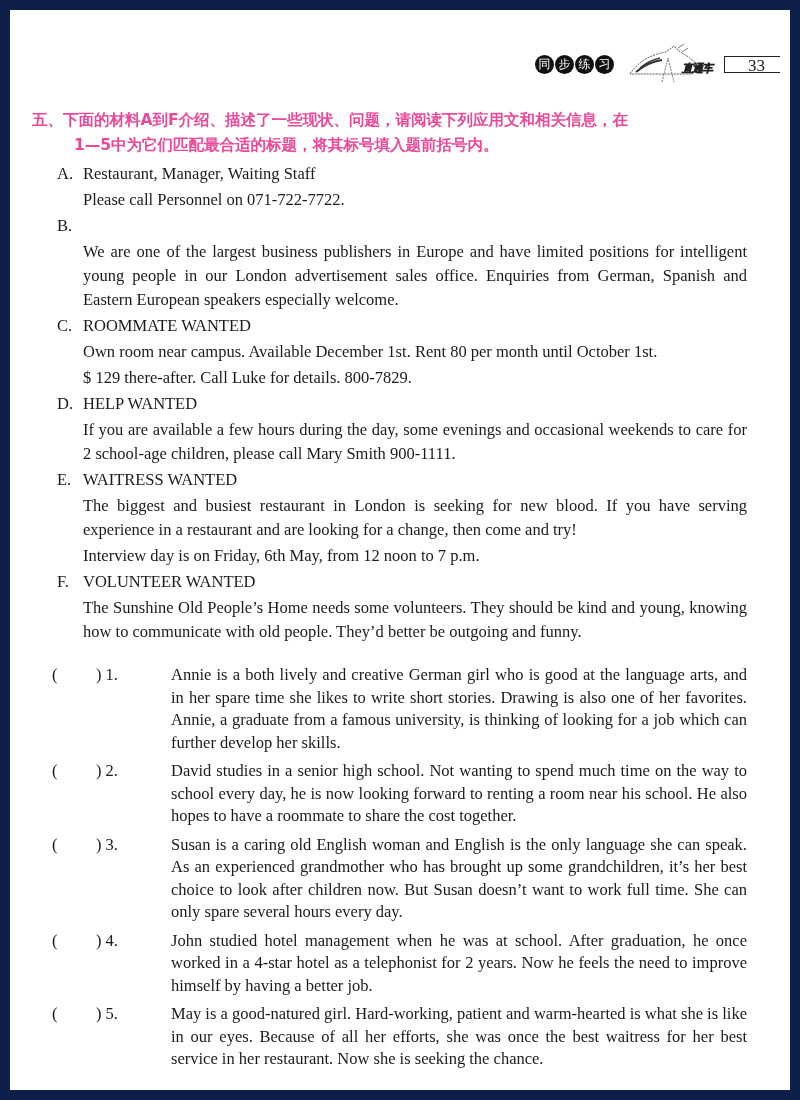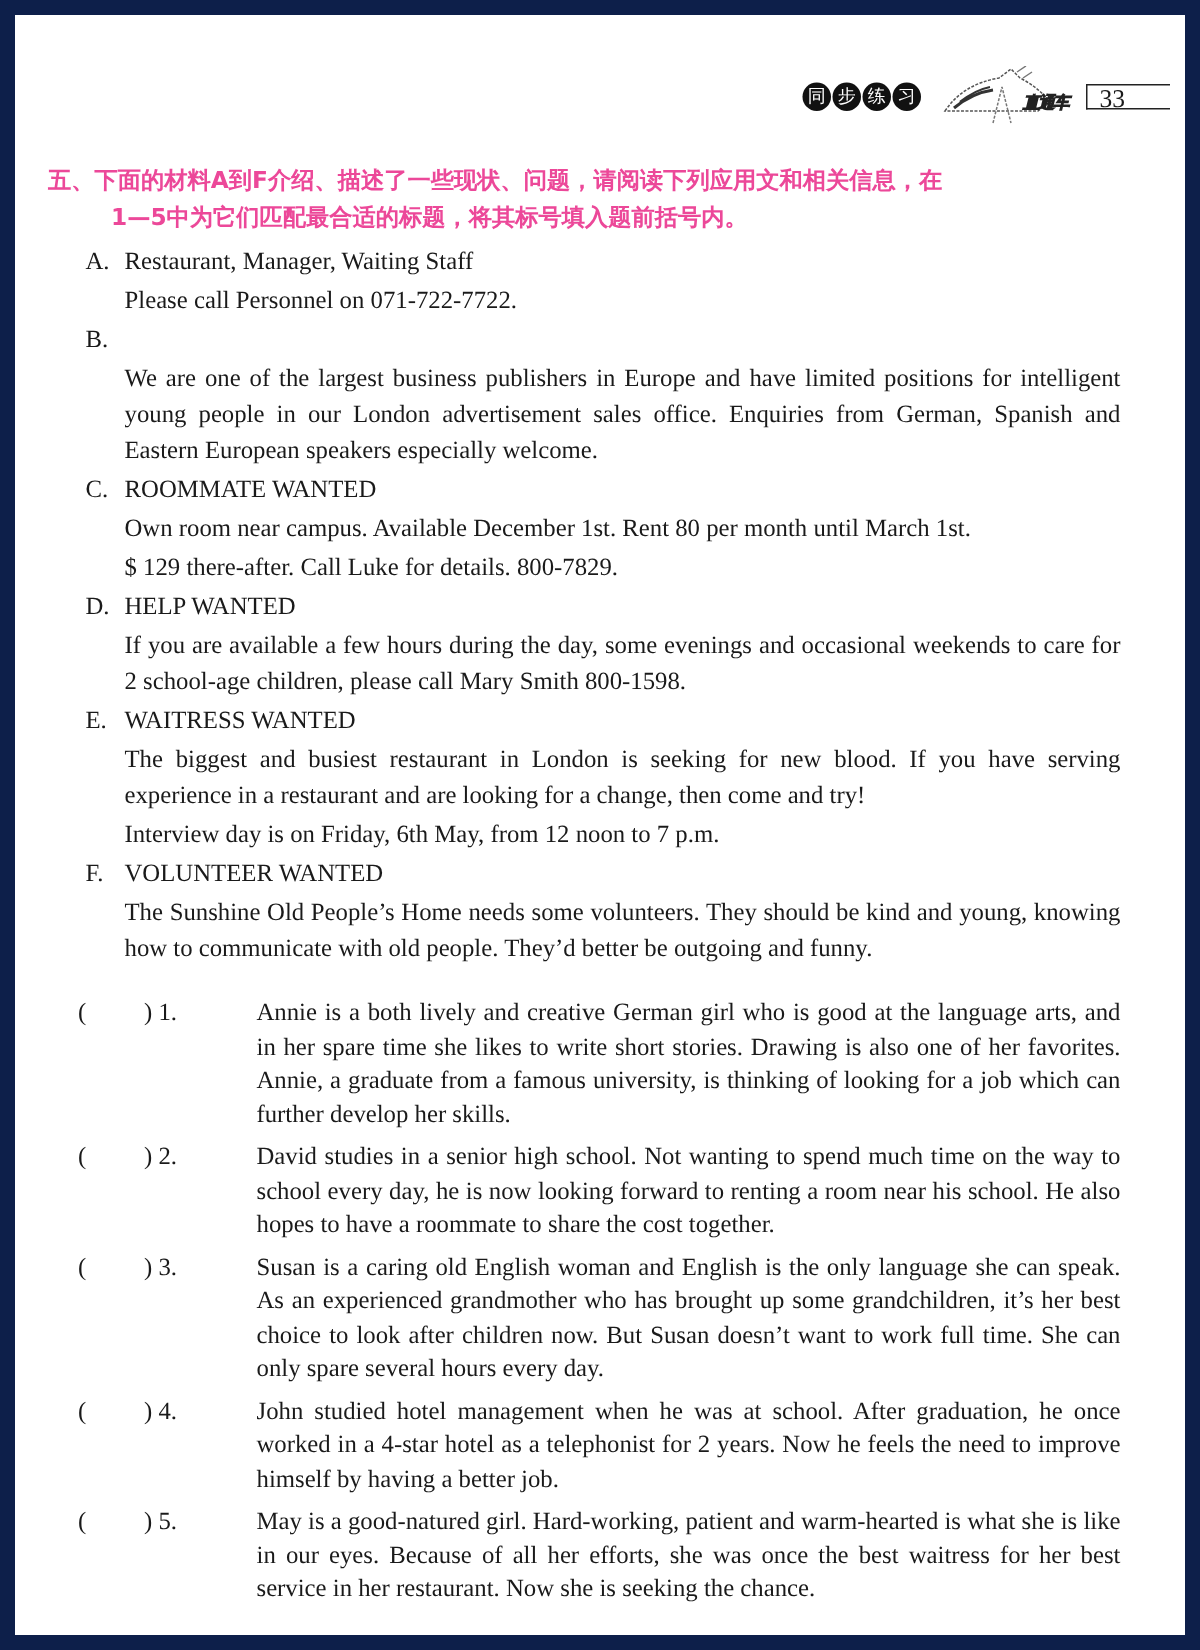--- a/index.html
+++ b/index.html
@@ -41,20 +41,21 @@
     font-weight: bold; color: #fff;
     -webkit-text-stroke: 0.6px #222;
     letter-spacing: -1px;
     margin-top: 20px;
   }
   .pagenum {
     width: 56px; height: 17px;
     border: 1px solid #222; border-right: none;
     font-size: 17px; line-height: 17px; padding-left: 8px;
     box-sizing: border-box;
+    text-align: center;
   }
   
   .instr {
     position: absolute; left: 22px; top: 98px; width: 730px;
     font-family: "DejaVu Sans", sans-serif; font-size: 15.5px; font-weight: bold;
     line-height: 25px; color: #ec4899;
   }
   .instr .l2 { padding-left: 42px; }
   
   .opts {
@@ -117,29 +118,29 @@
       <div class="head">
           <span class="letter">B.</span>
         </div>
       <div class="para">We are one of the largest business publishers in Europe and have limited positions for intelligent young people in our London advertisement sales office. Enquiries from German, Spanish and Eastern European speakers especially welcome.</div>
     </div>
     <div class="opt">
       <div class="head">
           <span class="letter">C.</span>
           <span>ROOMMATE WANTED</span>
         </div>
-      <div class="para">Own room near campus. Available December 1st. Rent 80 per month until March 1st.</div>
+      <div class="para">Own room near campus. Available December 1st. Rent 80 per month until October 1st.</div>
       <div class="para">$ 129 there-after. Call Luke for details. 800-7829.</div>
     </div>
     <div class="opt">
       <div class="head">
           <span class="letter">D.</span>
           <span>HELP WANTED</span>
         </div>
-      <div class="para">If you are available a few hours during the day, some evenings and occasional weekends to care for 2 school-age children, please call Mary Smith 800-1598.</div>
+      <div class="para">If you are available a few hours during the day, some evenings and occasional weekends to care for 2 school-age children, please call Mary Smith 900-1111.</div>
     </div>
     <div class="opt">
       <div class="head">
           <span class="letter">E.</span>
           <span>WAITRESS WANTED</span>
         </div>
       <div class="para">The biggest and busiest restaurant in London is seeking for new blood. If you have serving experience in a restaurant and are looking for a change, then come and try!</div>
       <div class="para">Interview day is on Friday, 6th May, from 12 noon to 7 p.m.</div>
     </div>
     <div class="opt">

